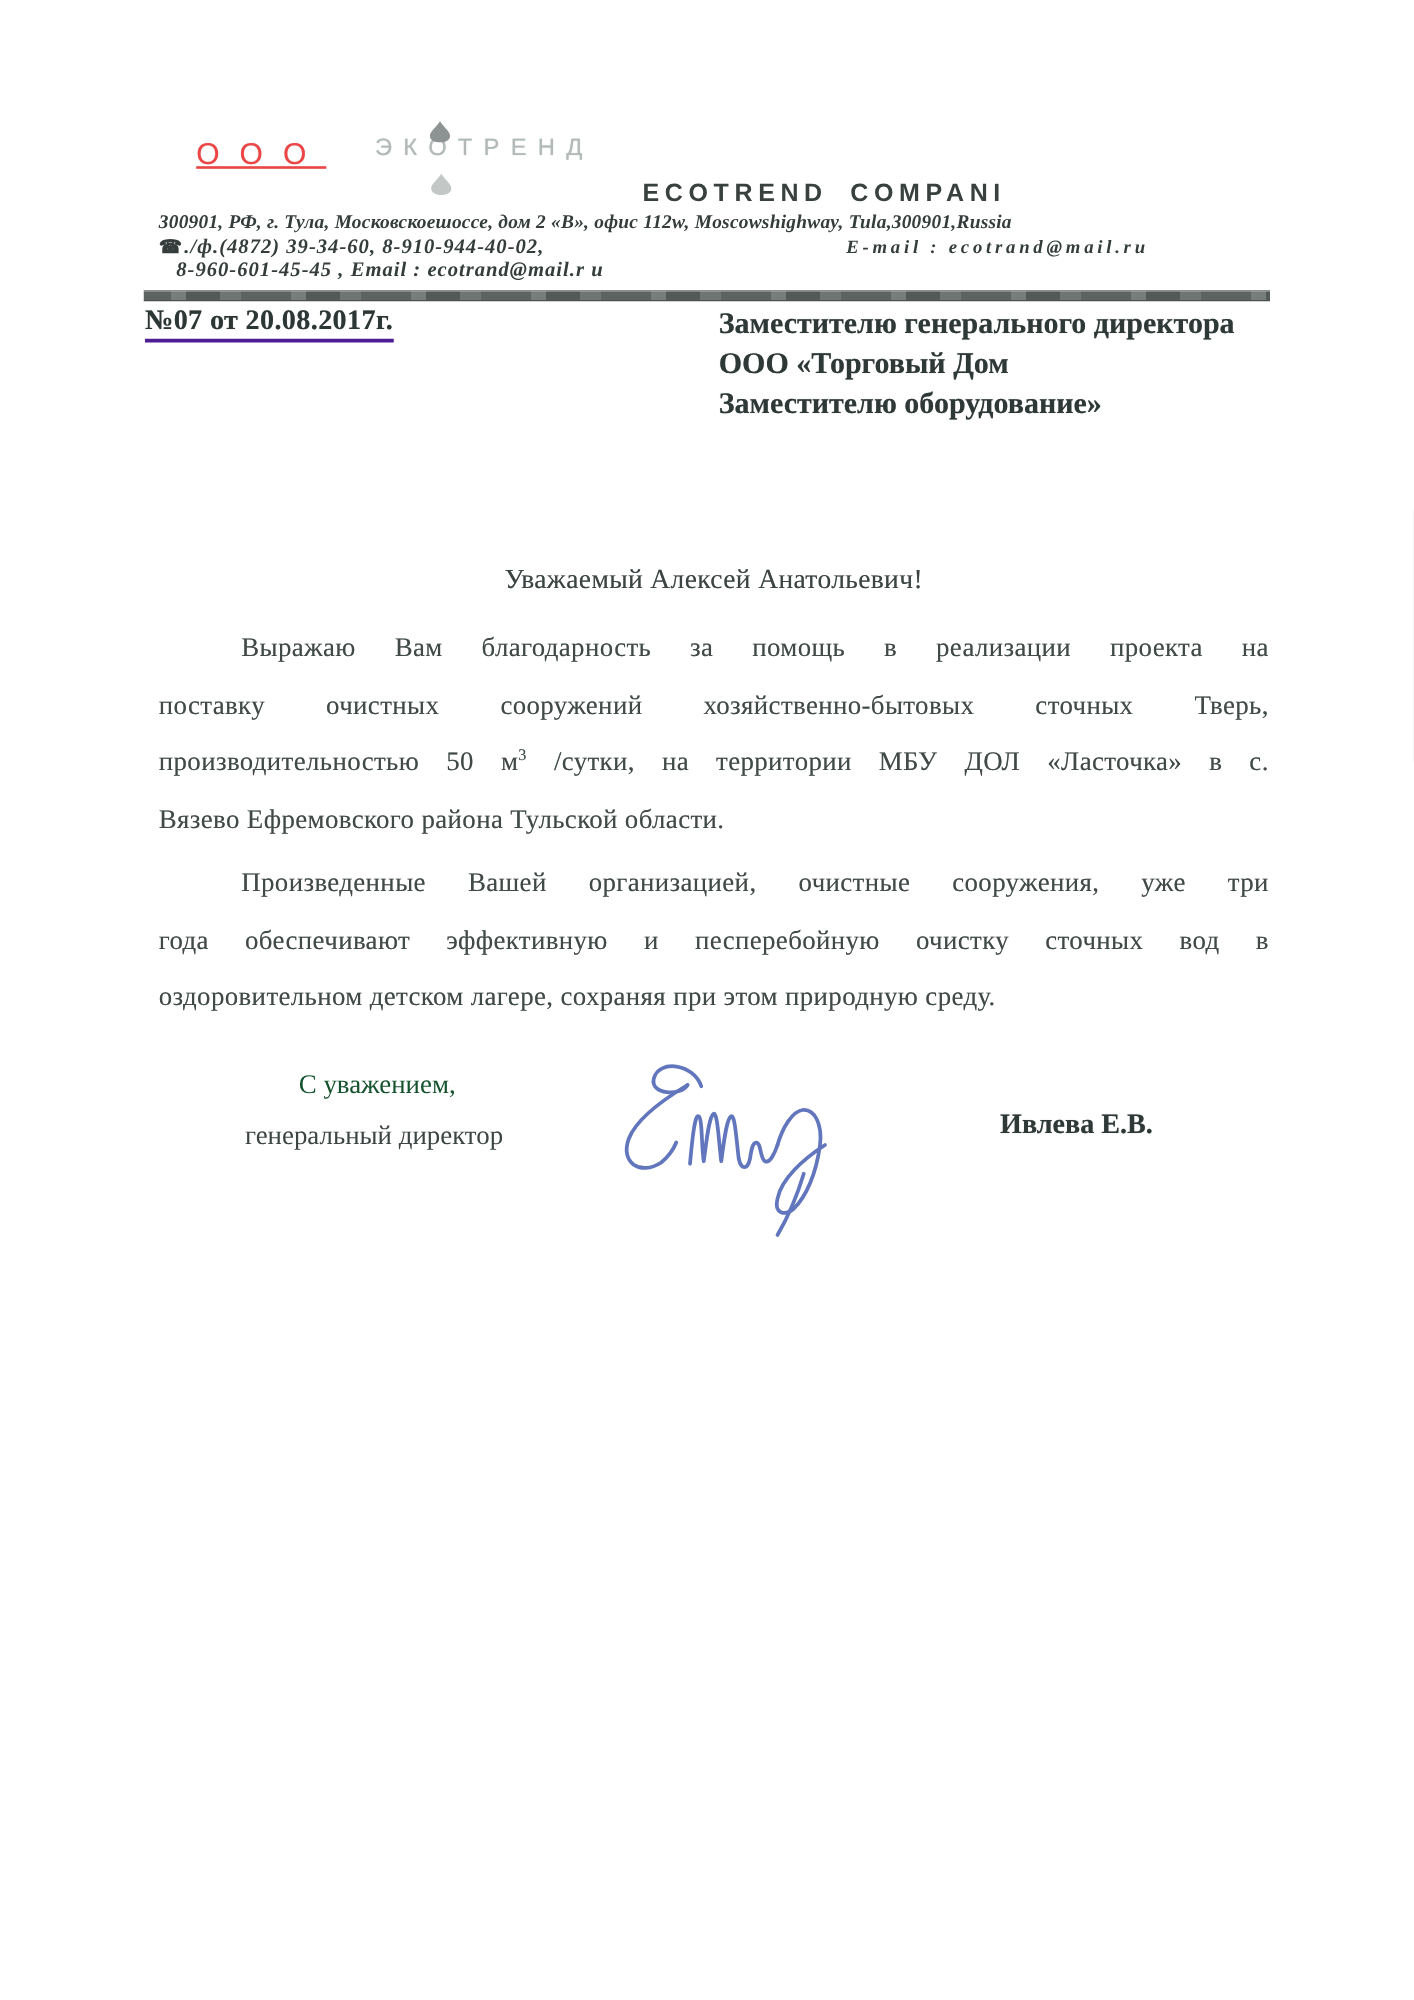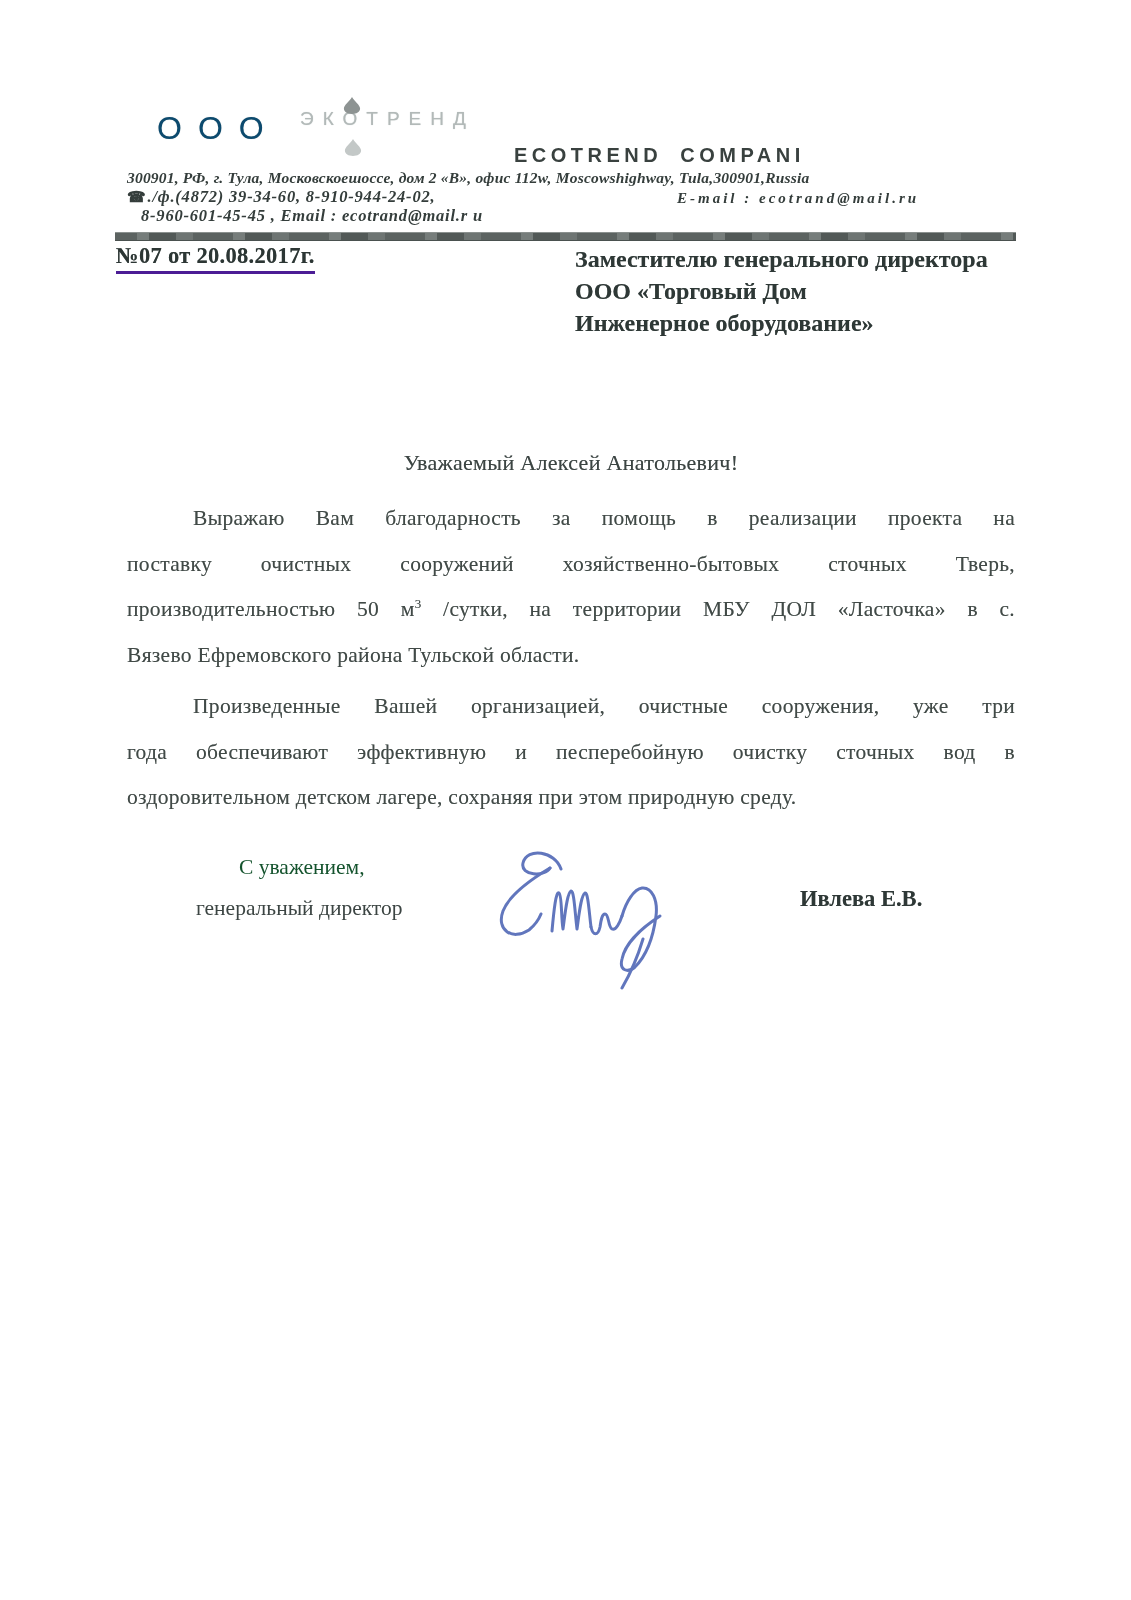--- a/index.html
+++ b/index.html
@@ -9,22 +9,23 @@
     background:#ffffff;
     margin:0 auto;
     font-family:"Liberation Serif", serif;
     color:#3f4845;
     overflow:hidden;
   }
   
   .logo-ooo{
     position:absolute;left:157px;top:110px;
     font-family:"Liberation Sans", sans-serif;
-    font-size:32px;letter-spacing:16px;color:#0c4a6e;
+    font-size:24px;letter-spacing:16px;color:#ef4444;
     text-shadow:0 0 1px #c8cecd;
+    text-decoration:underline;
   }
   .logo-name{
     position:absolute;left:300px;top:108px;
     font-family:"Liberation Sans", sans-serif;
     font-size:19px;letter-spacing:9px;color:#b2b9b8;
     text-shadow:0 0 1px #c8cecd;
   }
   .drop{position:absolute;width:26px;height:18px;}
   .drop-top{left:339px;top:96px;}
   .drop-bottom{left:340px;top:138px;}
@@ -127,33 +128,33 @@
     <path d="M13,1 C16,6 22,10 22,14 C22,18 18,20 13,20 C8,20 4,18 4,14 C4,10 10,6 13,1 Z" fill="#8d9392"></path>
   </svg>
   <svg class="drop drop-bottom" viewBox="0 0 26 20">
     <path d="M13,1 C16,6 22,10 22,14 C22,18 18,20 13,20 C8,20 4,18 4,14 C4,10 10,6 13,1 Z" fill="#c3c8c7"></path>
   </svg>
 
   <div class="company-name">ECOTREND COMPANI</div>
   <div class="address-line">300901, РФ, г. Тула, Московскоешоссе, дом 2 «В», офис 112w, Moscowshighway, Tula,300901,Russia</div>
 
   <div class="phone-line1">
-    <span class="phone-glyph">☎</span><span>./ф.(4872) 39-34-60, 8-910-944-24-02,</span>
+    <span class="phone-glyph">☎</span><span>./ф.(4872) 39-34-60, 8-910-944-40-02,</span>
   </div>
   <div class="email-top">E-mail : ecotrand@mail.ru</div>
   <div class="phone-line2">8-960-601-45-45 , Email : ecotrand@mail.r u</div>
 
   <div class="head-rule"></div>
 
   <div class="ref-number">№07 от 20.08.2017г.</div>
 
   <div class="recipient">
     <div>Заместителю генерального директора</div>
     <div>ООО «Торговый Дом</div>
-    <div>Инженерное оборудование»</div>
+    <div>Заместителю оборудование»</div>
   </div>
 
   <div class="salutation">Уважаемый Алексей Анатольевич!</div>
 
   <div class="body-text">
     <div class="line indent">Выражаю Вам благодарность за помощь в реализации проекта на</div>
     <div class="line">поставку очистных сооружений хозяйственно-бытовых сточных Тверь,</div>
     <div class="line"><span>производительностью 50 м</span><sup class="cube">3</sup><span> /сутки, на территории МБУ ДОЛ «Ласточка» в с.</span></div>
     <div class="line last">Вязево Ефремовского района Тульской области.</div>
     <div class="para-gap"></div>

